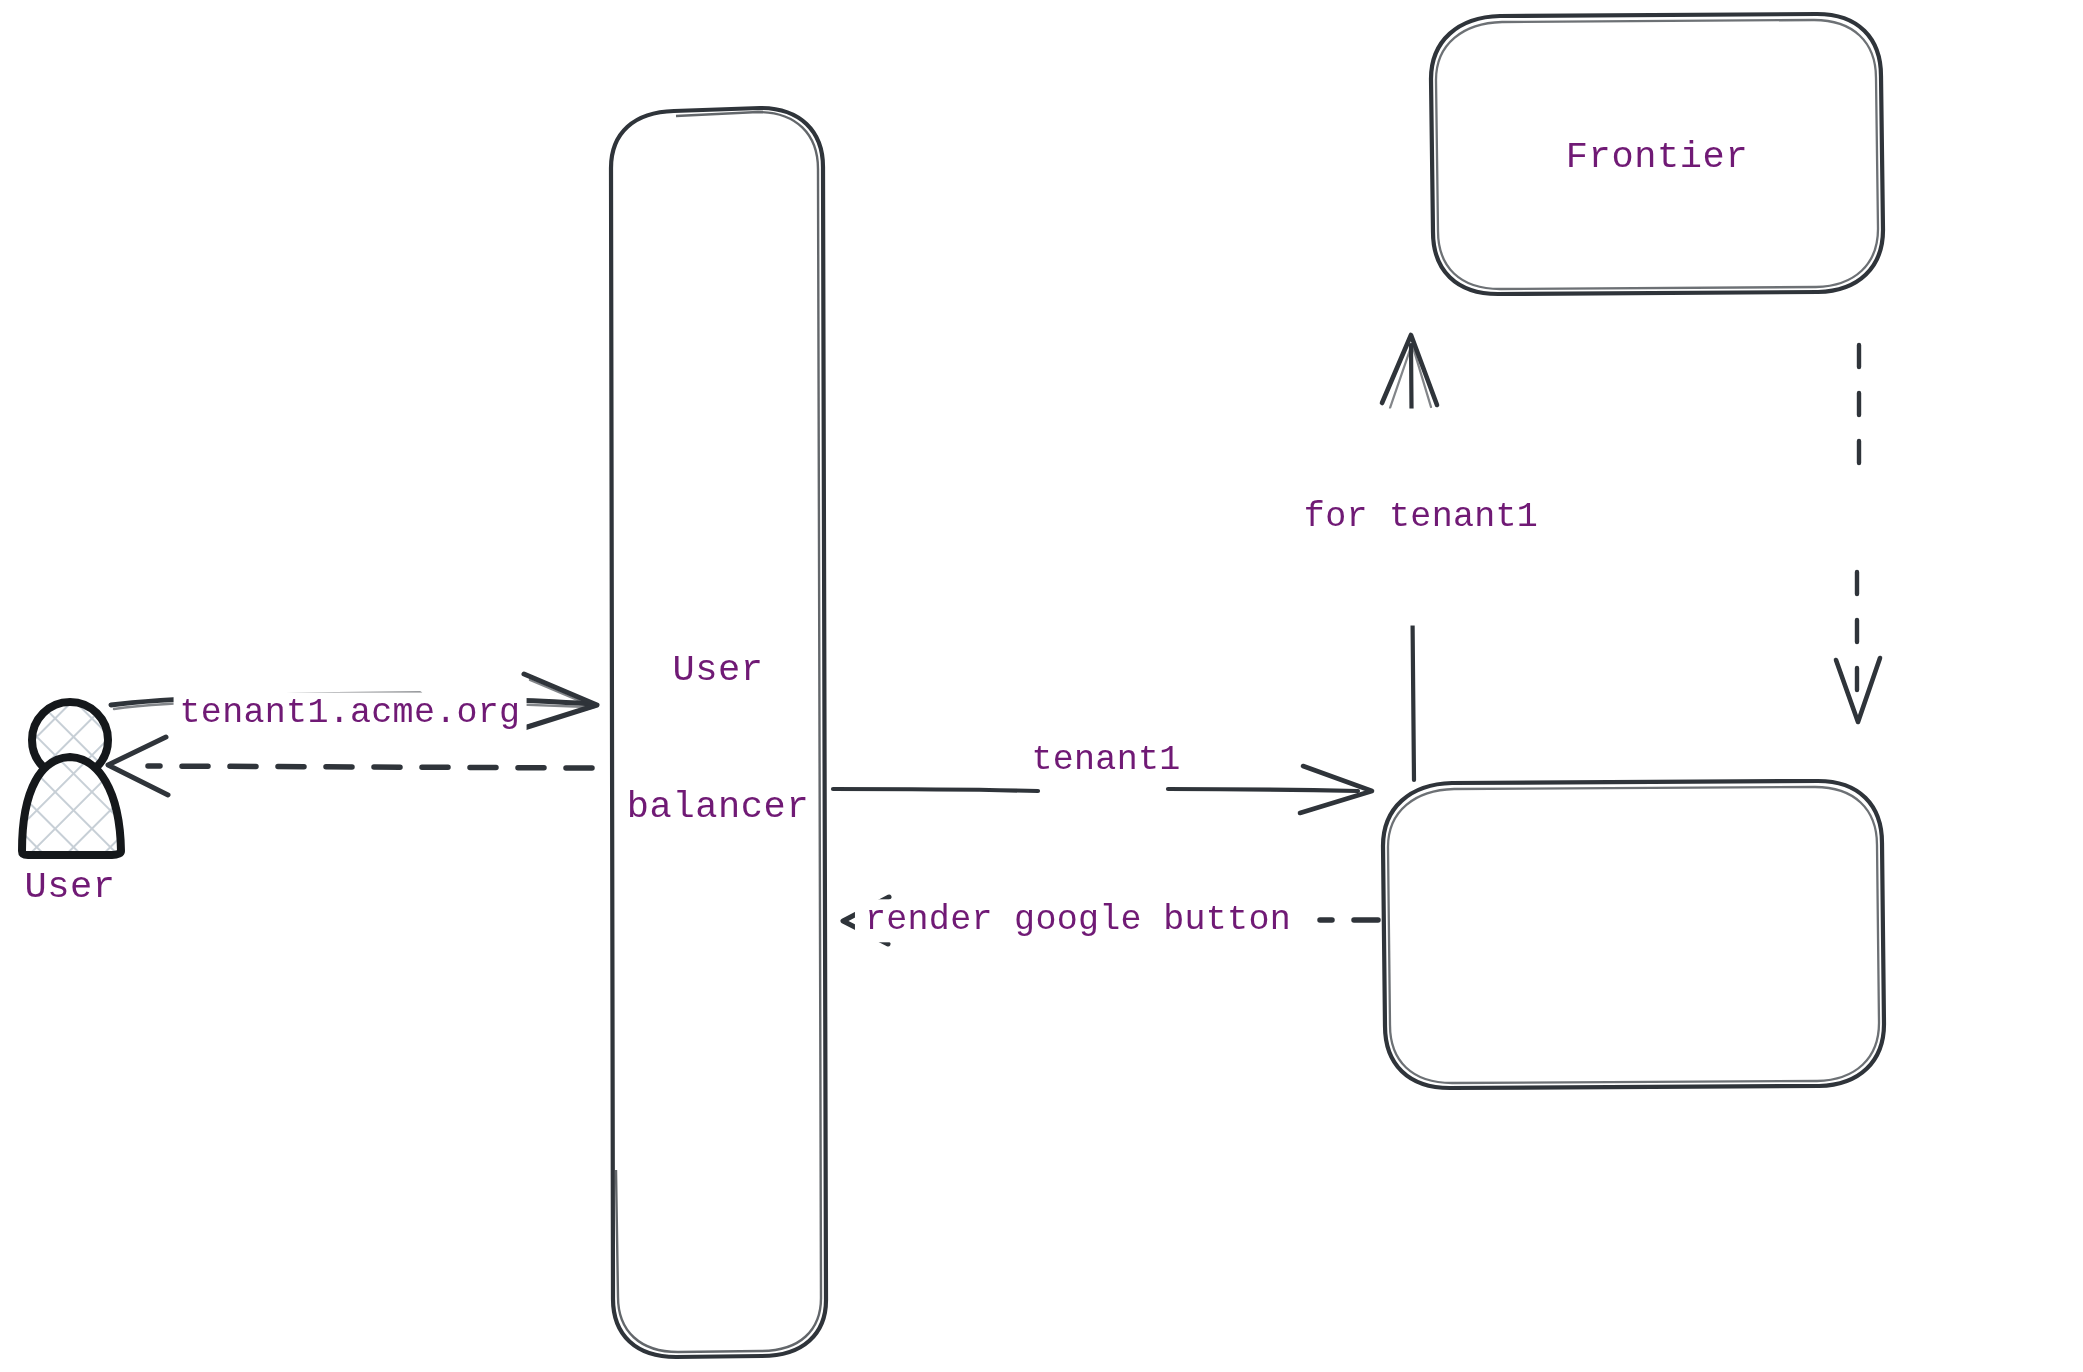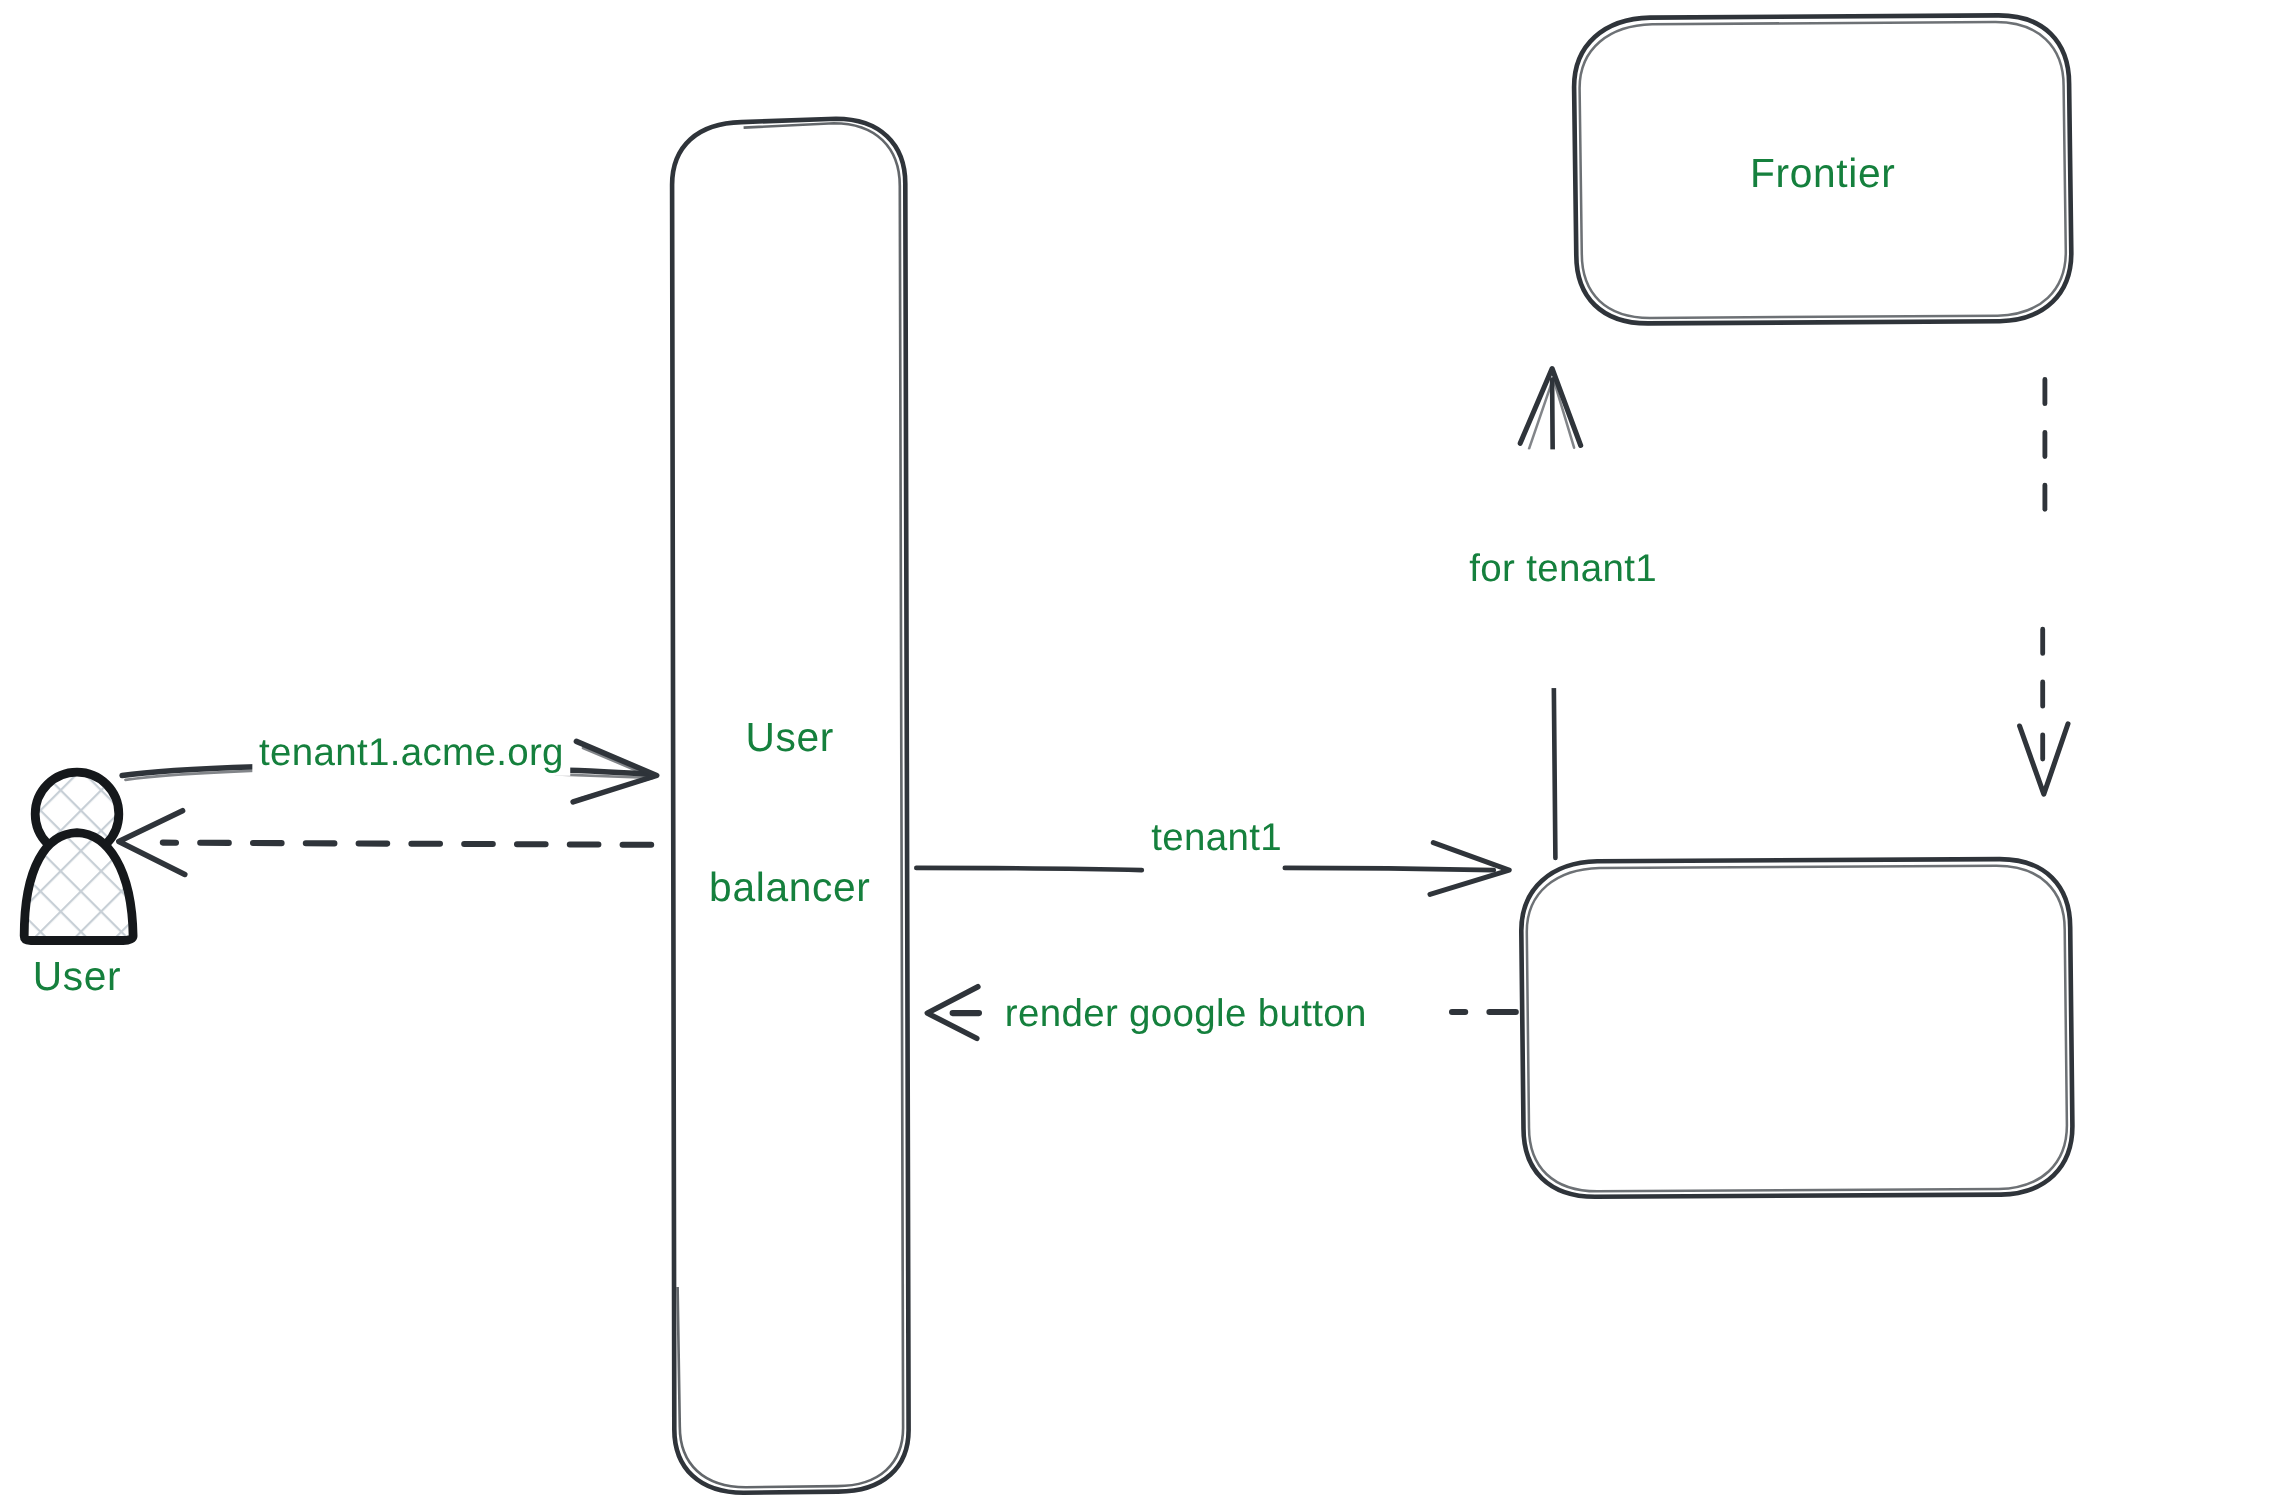--- a/index.html
+++ b/index.html
@@ -22,22 +22,22 @@
   }
   #canvas svg.layer {
     position: absolute;
     top: 0;
     left: 0;
     width: 2083px;
     height: 1372px;
   }
   .node-label, .edge-label, .actor-label {
     position: absolute;
-    color: #15803d;
-    font-family: Liberation Sans, sans-serif;
+    color: #701a75;
+    font-family: Liberation Mono, monospace;
     text-align: center;
     white-space: pre;
     line-height: 1.24;
     pointer-events: none;
   }
   .node-label {
     font-size: 37px;
     letter-spacing: 0.6px;
   }
   .edge-label {
@@ -153,21 +153,21 @@
   <div class="node-label centerbox" style="left:718px; top:739px;">
     <div>User</div>
     <div>balancer</div>
   </div>
 
   <div class="node-label centerbox" style="left:1657px; top:158px;">
     <div>Frontier</div>
   </div>
 
 
-  <div class="edge-label centerbox" style="left:350px; top:684px; padding:0 6px;margin-left:24px;">tenant1.acme.org</div>
+  <div class="edge-label centerbox" style="left:350px; top:714px; padding:0 6px;">tenant1.acme.org</div>
 
   <div class="edge-label centerbox" style="left:1106px; top:761px; padding:0 10px;">tenant1</div>
 
   <div class="edge-label centerbox" style="left:1078px; top:921px; padding:0 10px;">render google button</div>
 
   <div class="edge-label centerbox" style="left:1421px; top:517px; padding:0 12px;">
     <div>for tenant1</div>
   </div>
 
 

